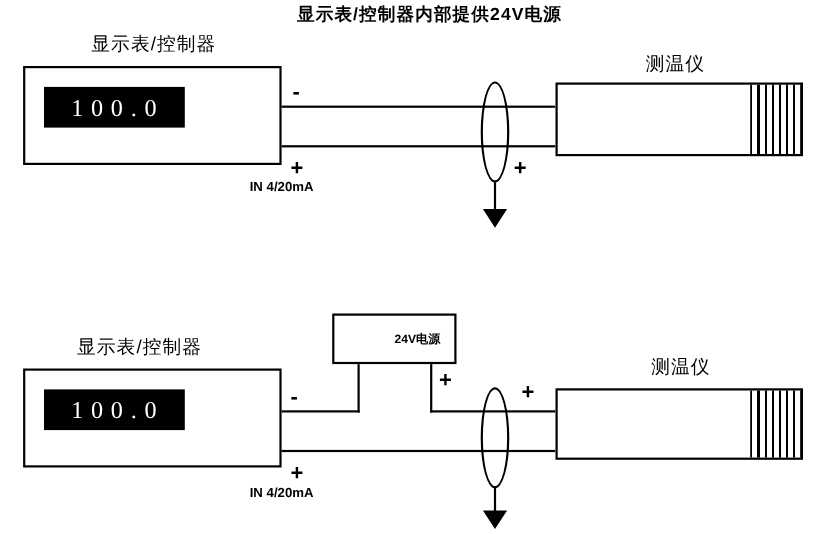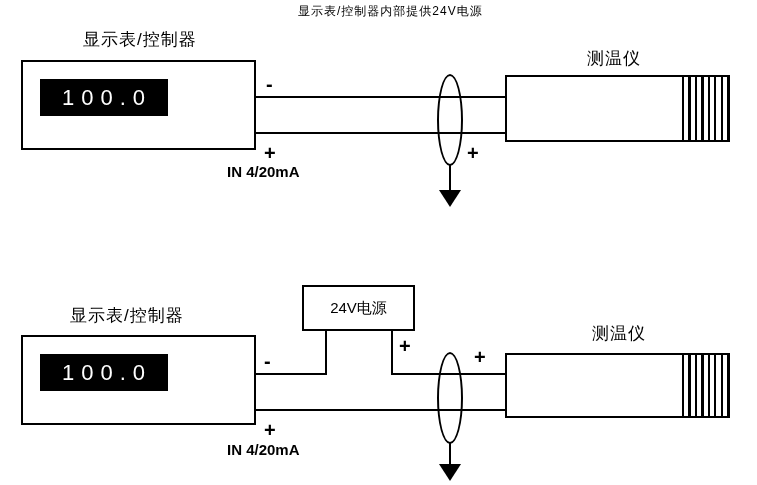--- a/index.html
+++ b/index.html
@@ -5,50 +5,50 @@
   html,body{margin:0;padding:0;background:#fff;}
   #canvas{
     position:relative;
     width:757px;height:485px;
     background:#fff;
     font-family:"Liberation Sans",sans-serif;
     color:#000;
     overflow:hidden;
   }
   .abs{position:absolute;}
-  .cjk-title{font-size:12px;font-weight:normal;white-space:nowrap;letter-spacing:1px;margin-left:28px;}
+  .cjk-title{font-size:16px;font-weight:bold;white-space:nowrap;letter-spacing:1px;}
   .cjk-label{font-size:17px;font-weight:normal;white-space:nowrap;letter-spacing:1px;}
   .box{border:2px solid #000;box-sizing:border-box;background:#fff;}
   .wire{background:#000;}
   .lcd{
     background:#000;color:#fff;
     display:flex;align-items:center;justify-content:center;
-    font-family:Liberation Sans, sans-serif;
+    font-family:Liberation Serif, serif;
     font-size:22px;letter-spacing:7px;
     padding-left:6px;box-sizing:border-box;
   }
   .sign{font-size:20px;font-weight:bold;line-height:1;font-family:"Liberation Sans",sans-serif;}
-  .in-label{font-size:15px;font-weight:600;white-space:nowrap;}
+  .in-label{font-size:12px;font-weight:600;white-space:nowrap;}
   .shield{
     border:2px solid #000;border-radius:50%;
     box-sizing:border-box;background:transparent;
   }
   .arrow-line{width:2px;background:#000;}
   .arrow-head{
     width:0;height:0;
     border-left:11px solid transparent;
     border-right:11px solid transparent;
     border-top:17px solid #000;
   }
   .hatch{
     position:absolute;top:0;right:0;bottom:0;width:46px;
     background:repeating-linear-gradient(to right,#000 0,#000 2px,transparent 2px,transparent 6.5px);
   }
-  .psu-label{font-size:15px;font-weight:normal;white-space:nowrap;
-    display:flex;align-items:center;justify-content:center;width:100%;height:100%;}
+  .psu-label{font-size:11px;font-weight:bold;white-space:nowrap;
+    display:flex;align-items:center;justify-content:center;width:100%;height:100%;margin-left:21px;}
 </style>
 </head>
 <body>
 
 <div id="canvas">
 
   <div class="abs cjk-title" style="left:270px;top:3px;">显示表/控制器内部提供24V电源</div>
 
   <div class="abs cjk-label" style="left:83px;top:28px;">显示表/控制器</div>
 

